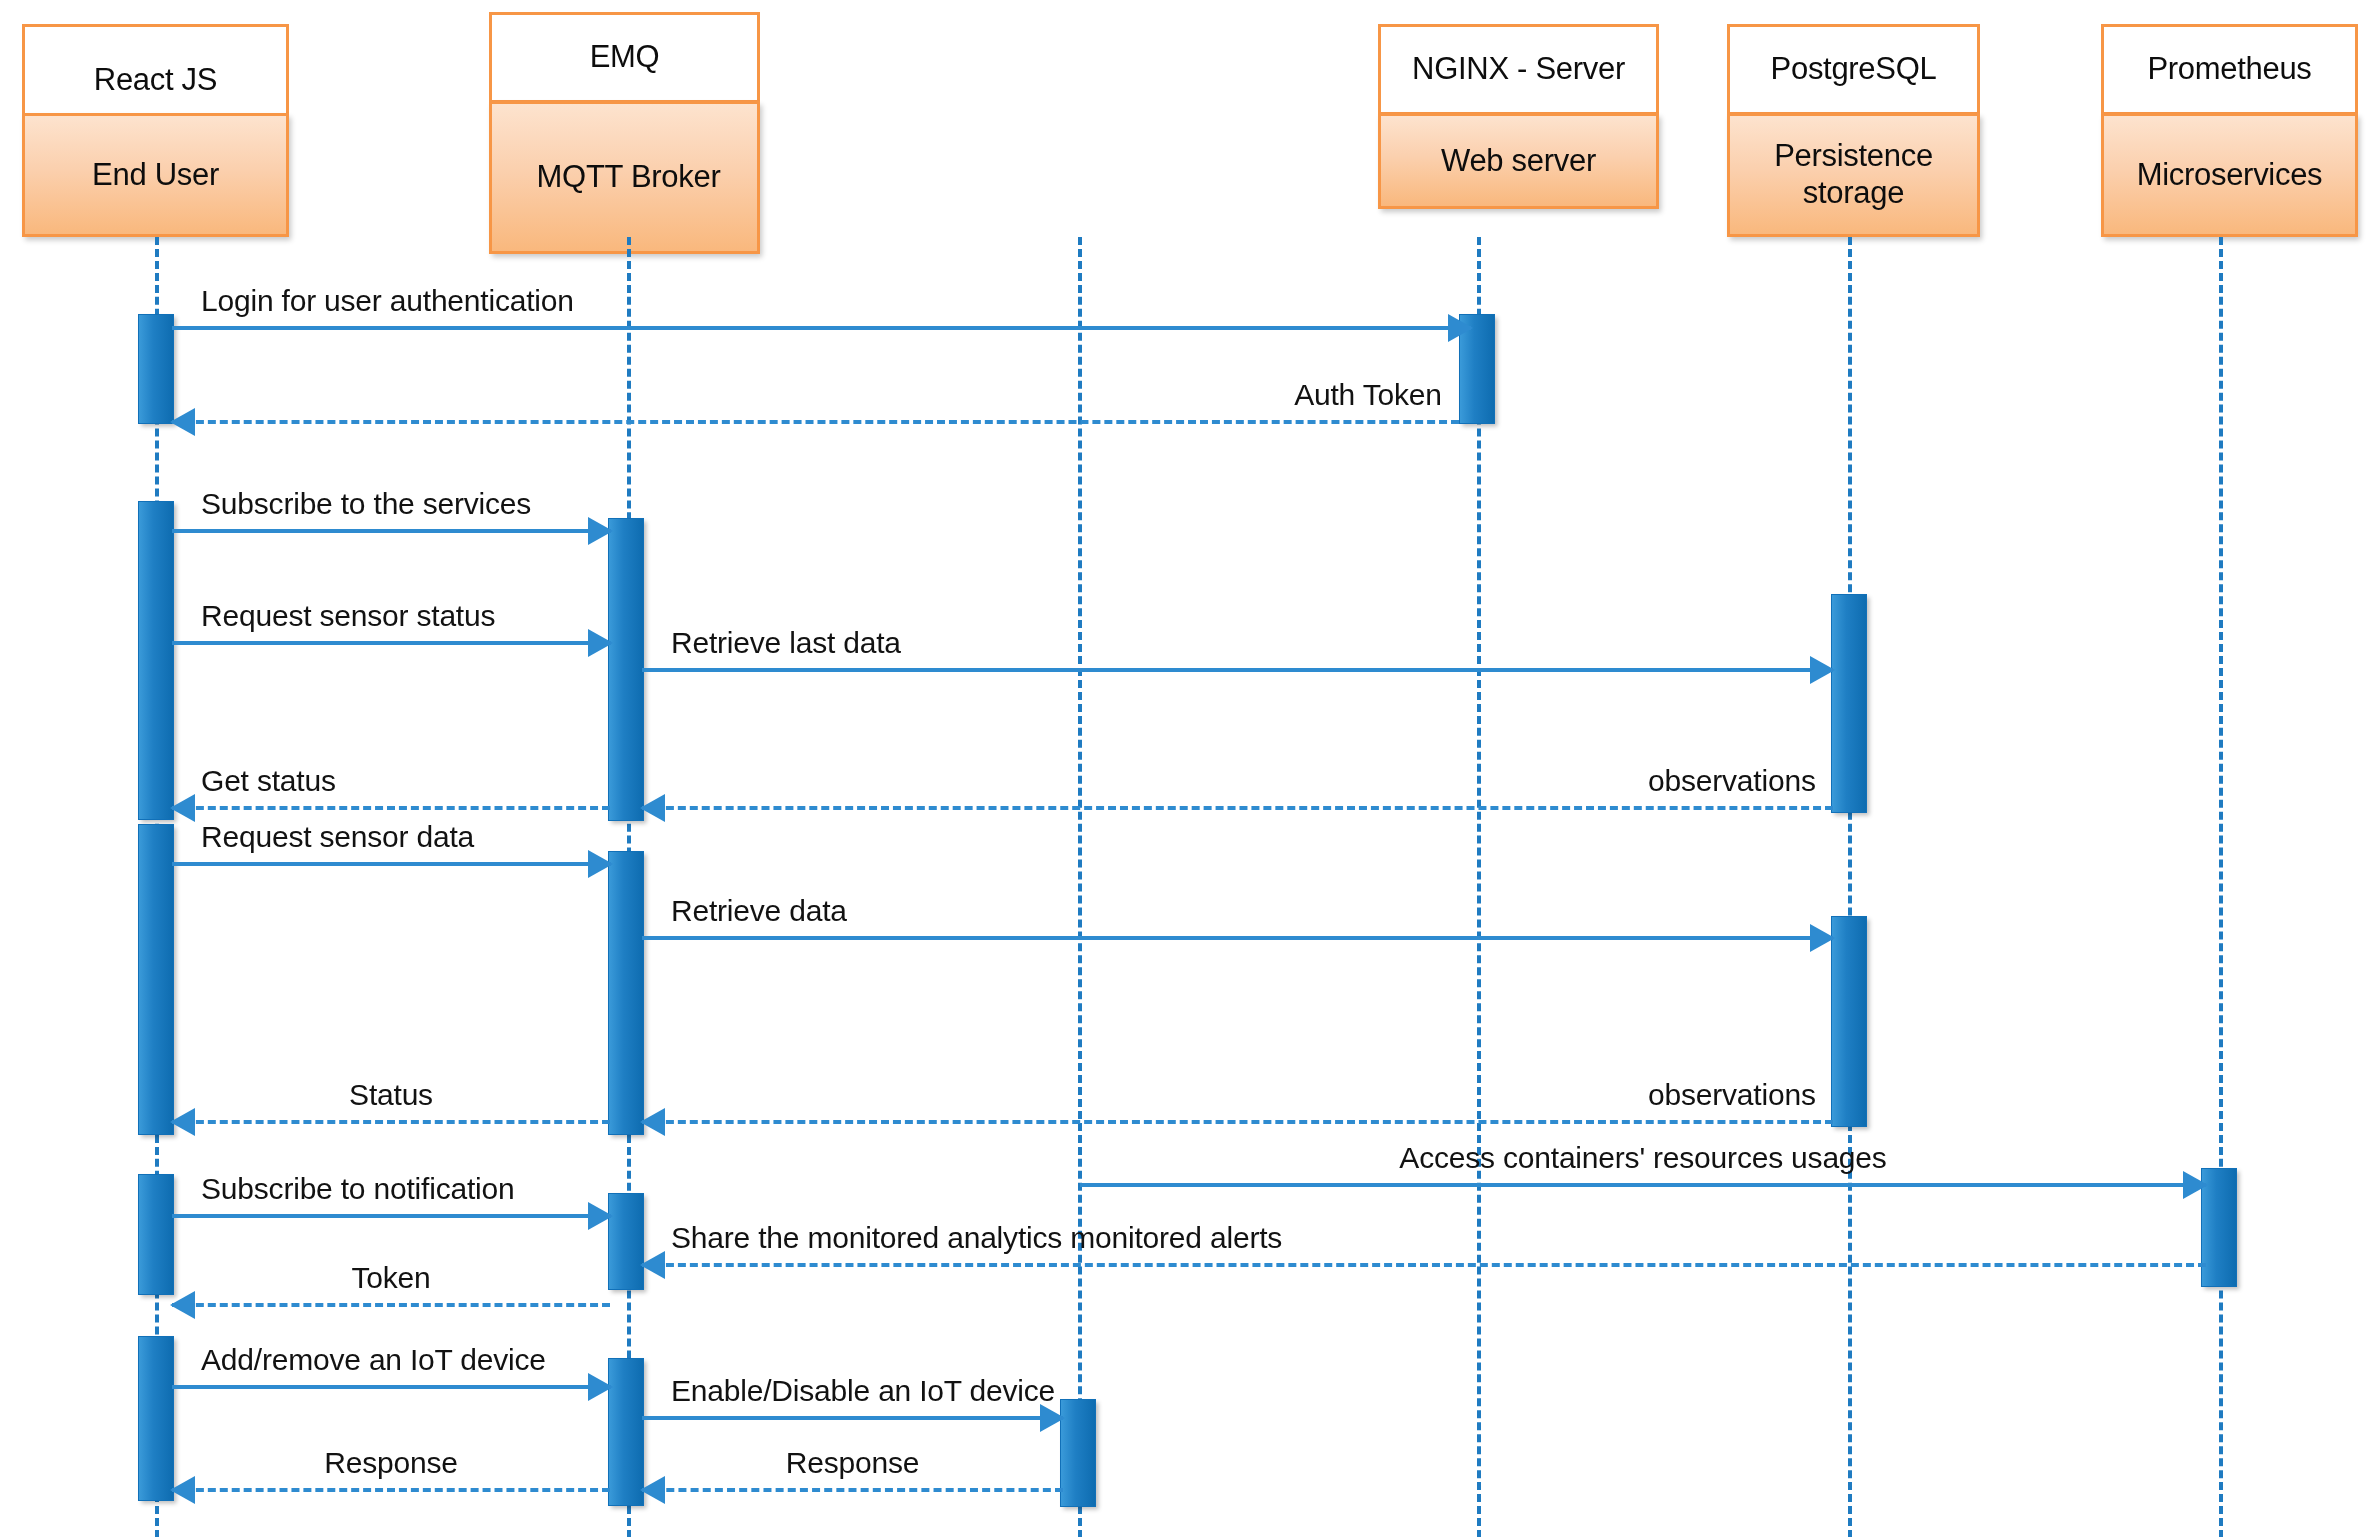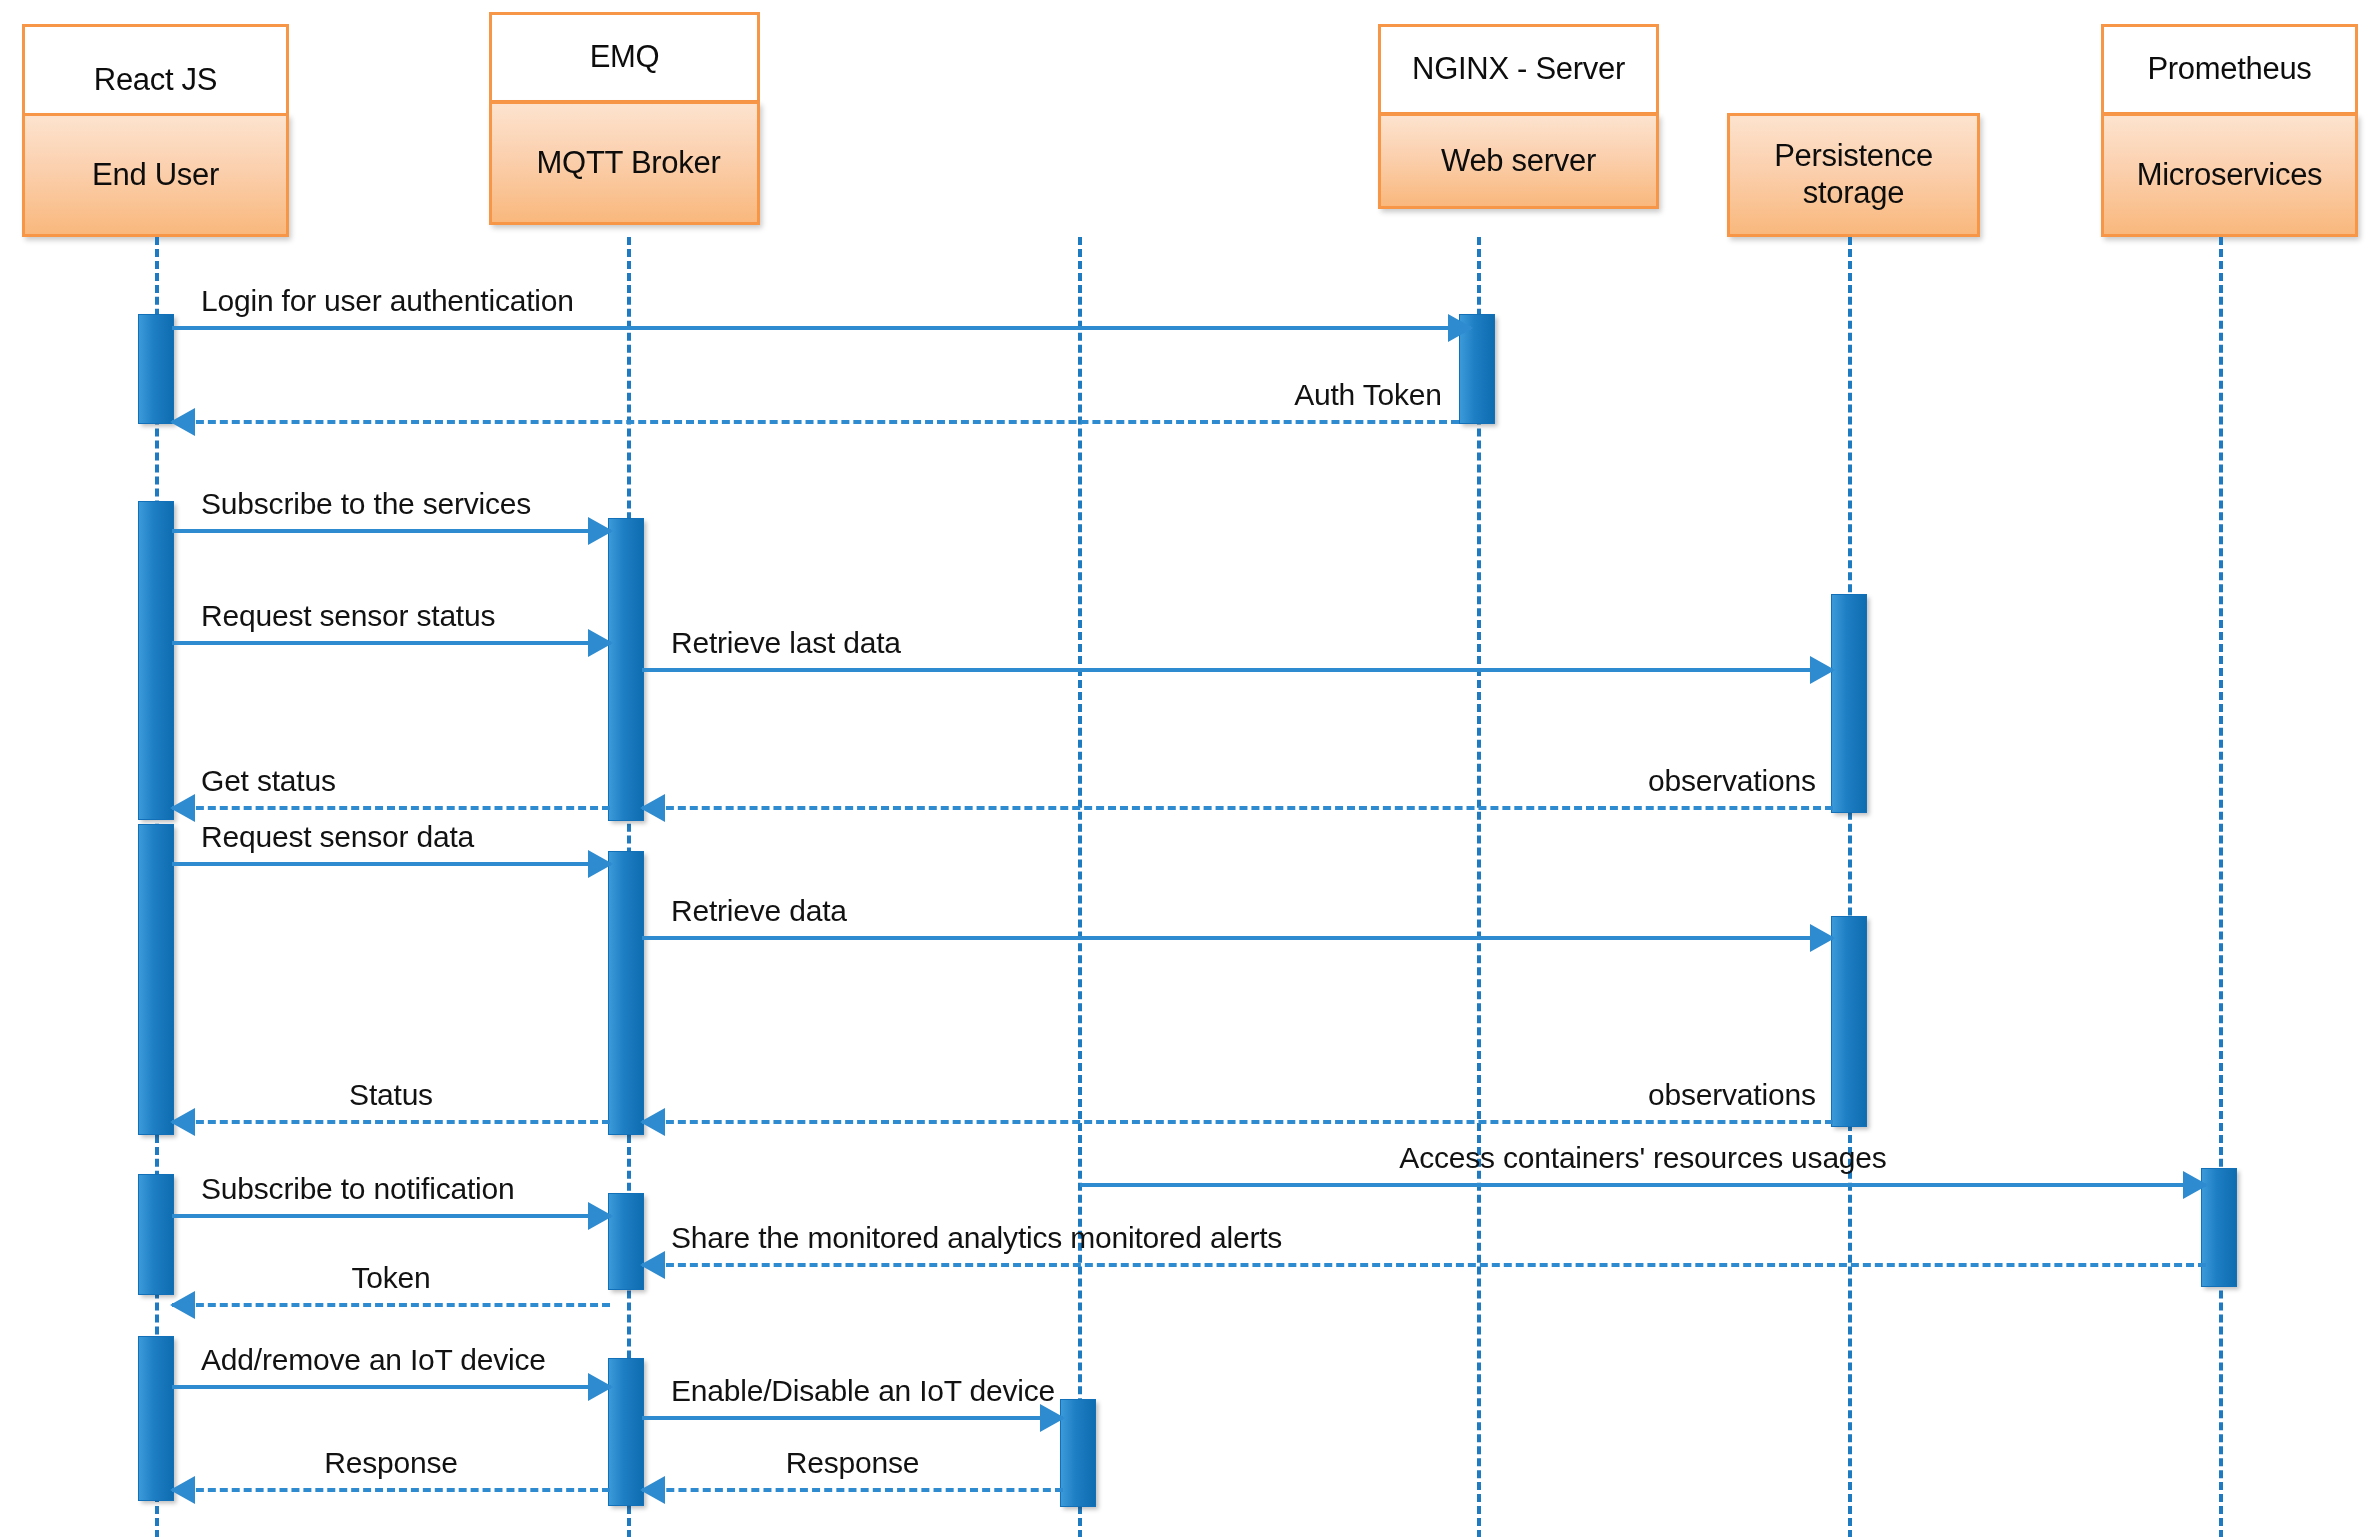--- a/index.html
+++ b/index.html
@@ -103,36 +103,39 @@
     </div>
     <div class="pbox-bottom" style="top:89px;height:124px;">
       <span>End User</span>
     </div>
   </div>
 
   <div class="participant" style="left:489px; top:12px; width:271px; height:213px;">
     <div class="pbox-top" style="height:91px;">
       <span>EMQ</span>
     </div>
-    <div class="pbox-bottom" style="top:89px;height:124px;padding-left:8px;">
+    <div class="pbox-bottom" style="top:89px;height:153px;padding-left:8px;">
       <span>MQTT Broker</span>
     </div>
   </div>
 
 
   <div class="participant" style="left:1341px; top:24px; width:281px; height:213px;margin-left:37px;">
     <div class="pbox-top" style="height:91px;">
       <span>NGINX - Server</span>
     </div>
     <div class="pbox-bottom" style="top:89px;height:96px;">
       <span>Web server</span>
     </div>
   </div>
 
   <div class="participant" style="left:1727px; top:24px; width:253px; height:213px;">
+    <div class="pbox-top" style="height:91px;">
+      <span>PostgreSQL</span>
+    </div>
     <div class="pbox-bottom" style="top:89px;height:124px;">
       <span>Persistence storage</span>
     </div>
   </div>
 
   <div class="participant" style="left:2101px; top:24px; width:257px; height:213px;">
     <div class="pbox-top" style="height:91px;">
       <span>Prometheus</span>
     </div>
     <div class="pbox-bottom" style="top:89px;height:124px;">

